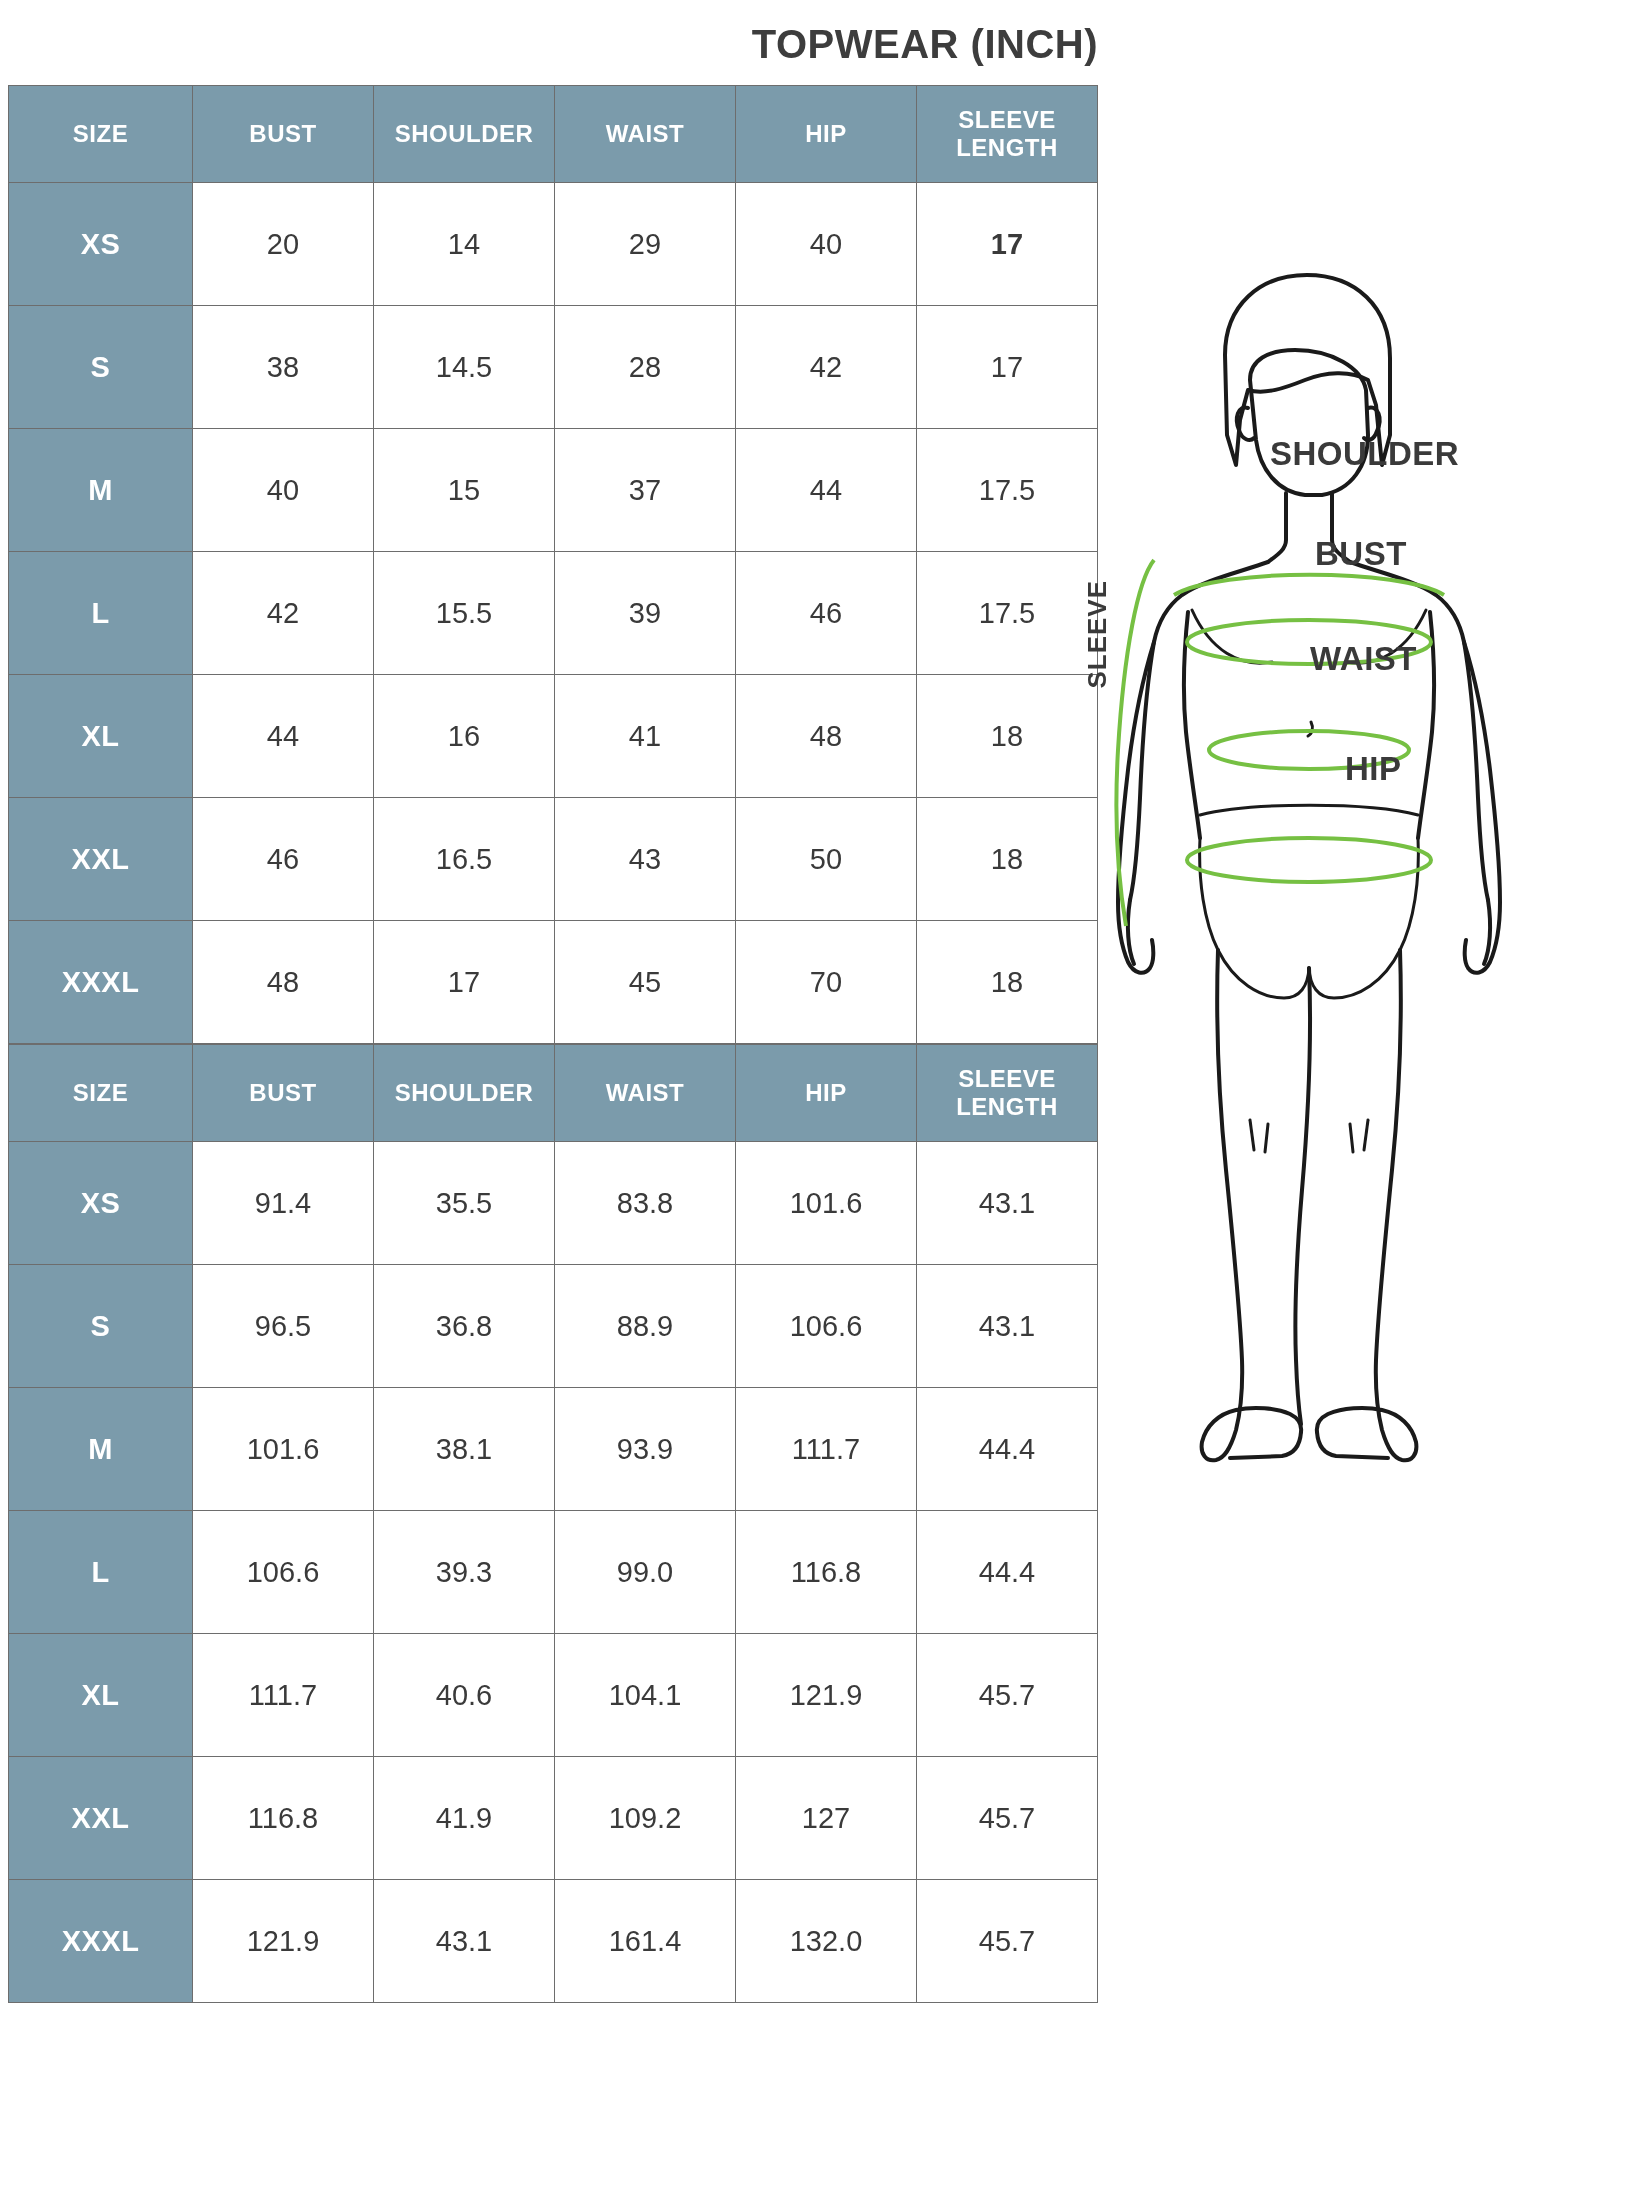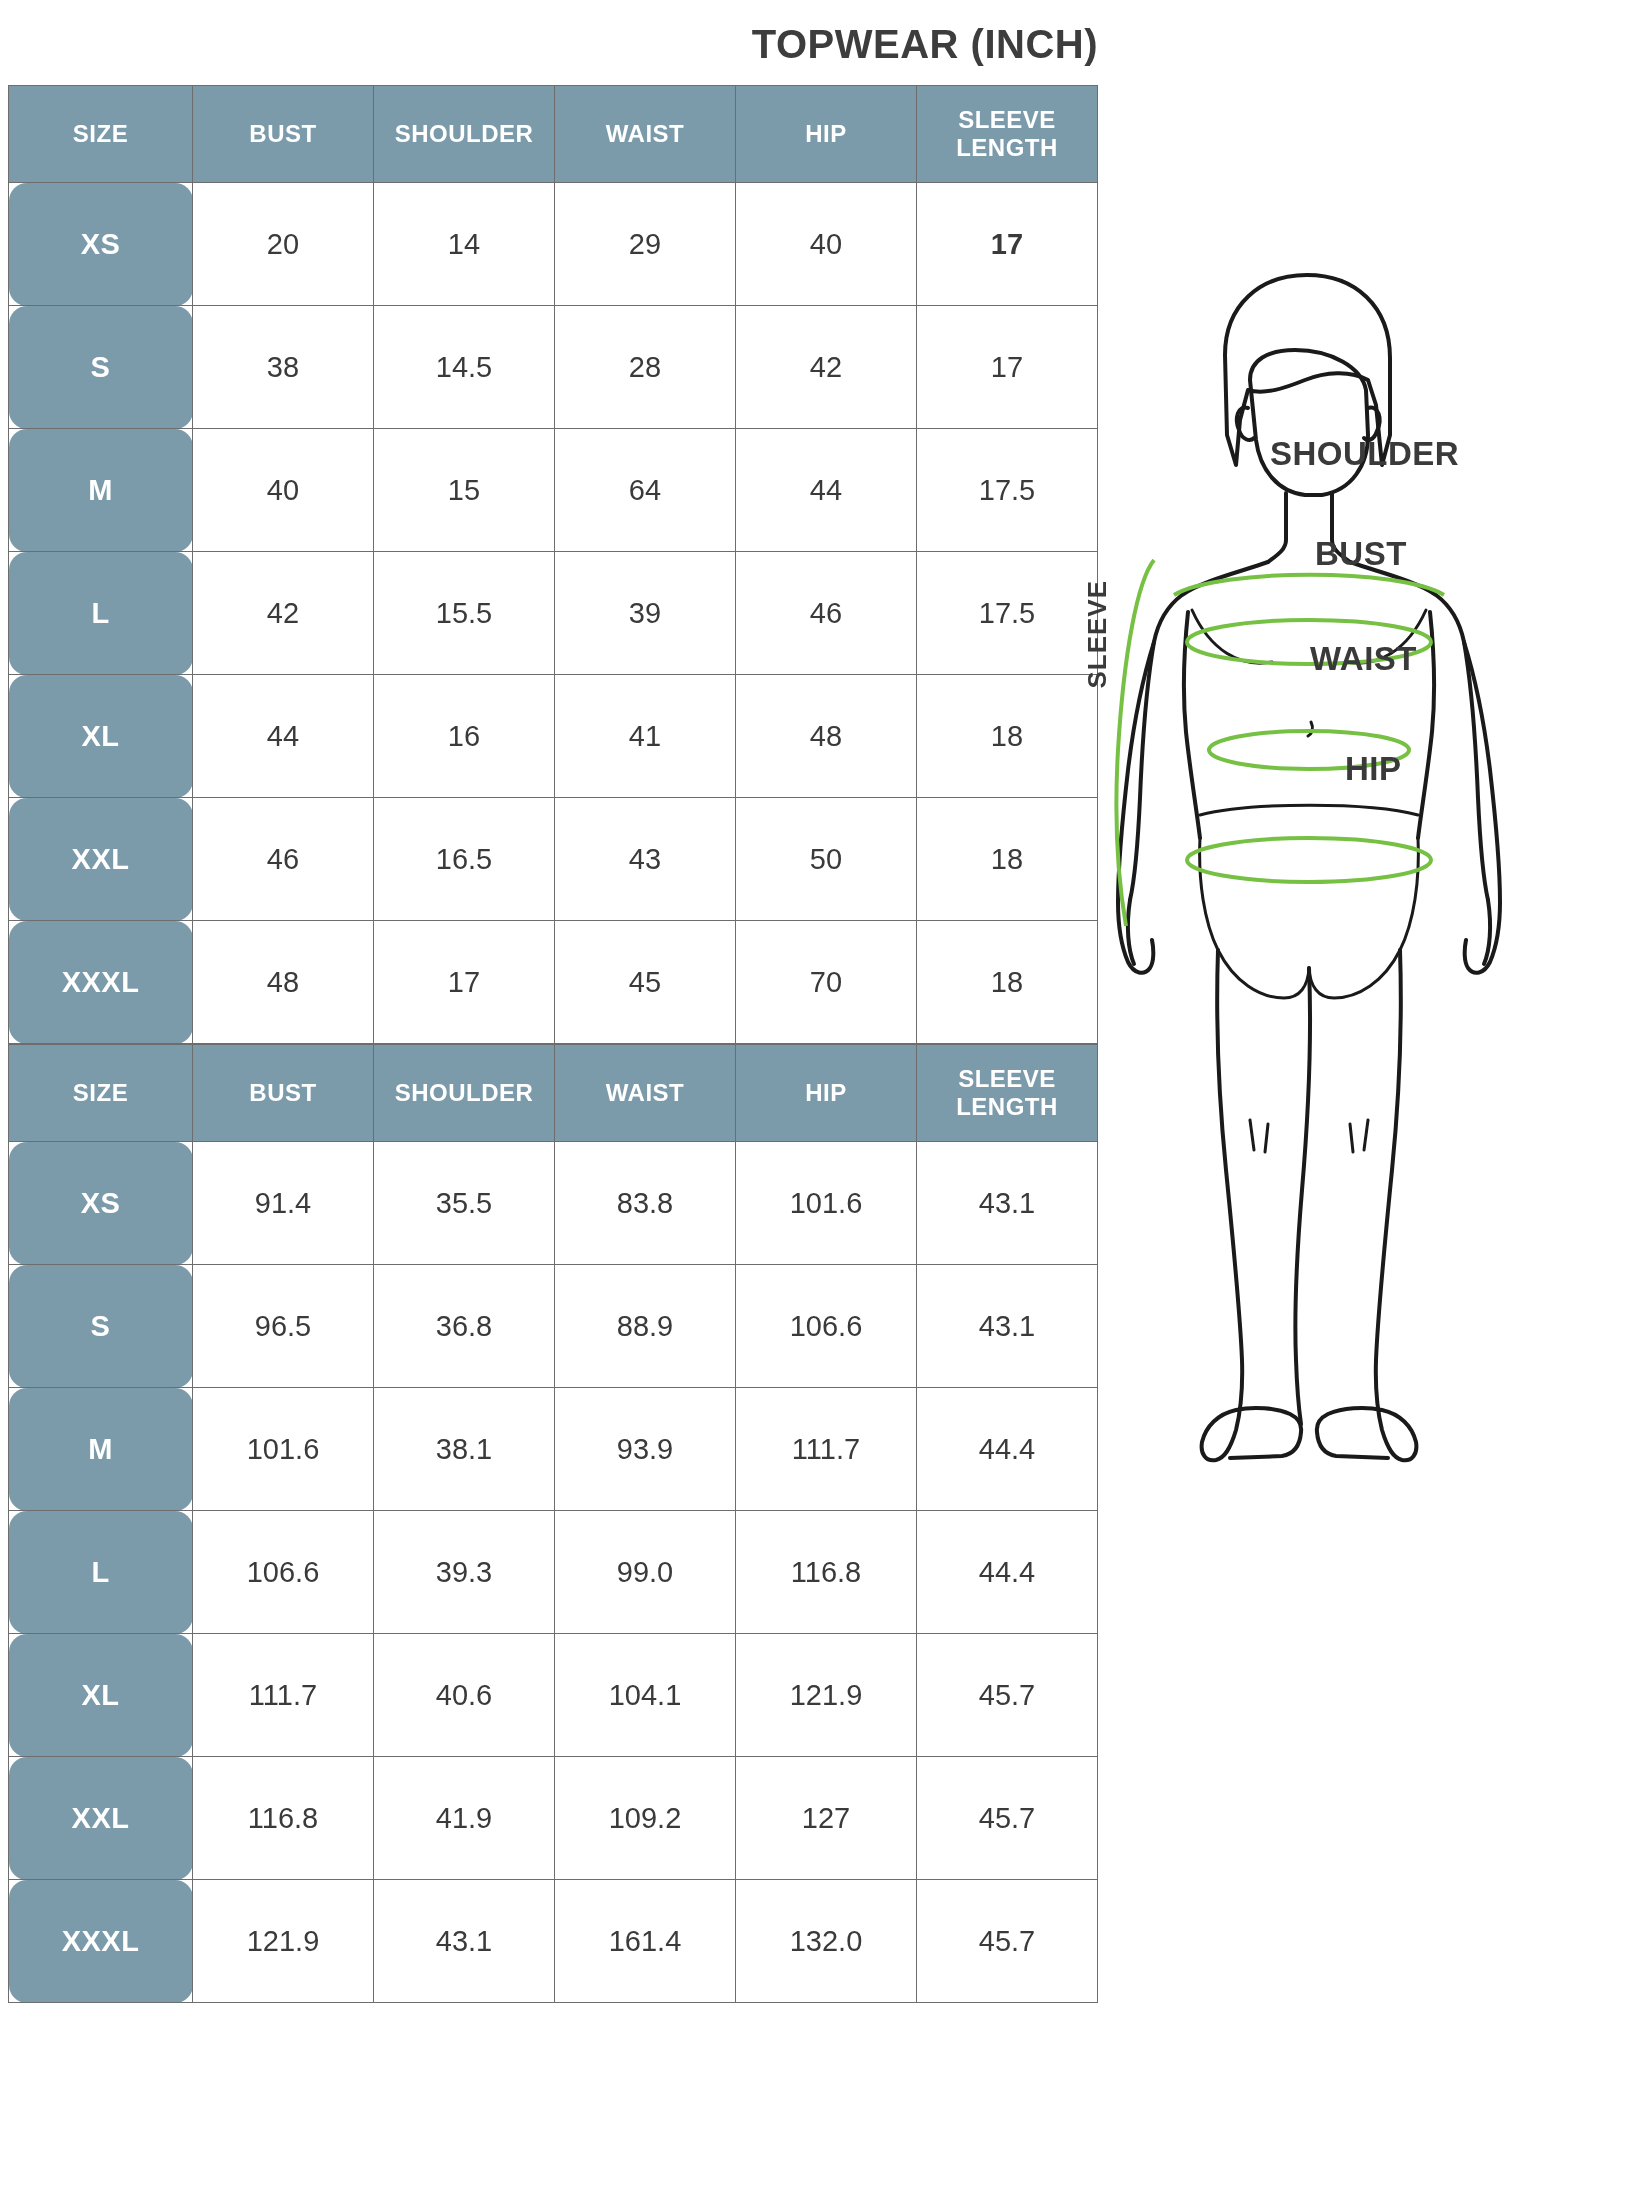--- a/index.html
+++ b/index.html
@@ -67,21 +67,20 @@
     color: #3a3a3a;
     background: #ffffff;
     padding: 0 2px;
   }
   table.size-table td.size-cell {
     background: #7b9bab;
     color: #ffffff;
     font-weight: bold;
     font-size: 29px;
     letter-spacing: 0.5px;
-    border-radius: 18px;
   }
   table.size-table td.bold-val {
     font-weight: bold;
   }
   .figure-wrap {
     position: absolute;
     left: 1100px;
     top: 250px;
     width: 545px;
     height: 1250px;
@@ -151,21 +150,21 @@
           <td>38</td>
           <td>14.5</td>
           <td>28</td>
           <td>42</td>
           <td>17</td>
         </tr>
         <tr>
           <td class="size-cell">M</td>
           <td>40</td>
           <td>15</td>
-          <td>64</td>
+          <td>37</td>
           <td>44</td>
           <td>17.5</td>
         </tr>
         <tr>
           <td class="size-cell">L</td>
           <td>42</td>
           <td>15.5</td>
           <td>39</td>
           <td>46</td>
           <td>17.5</td>

